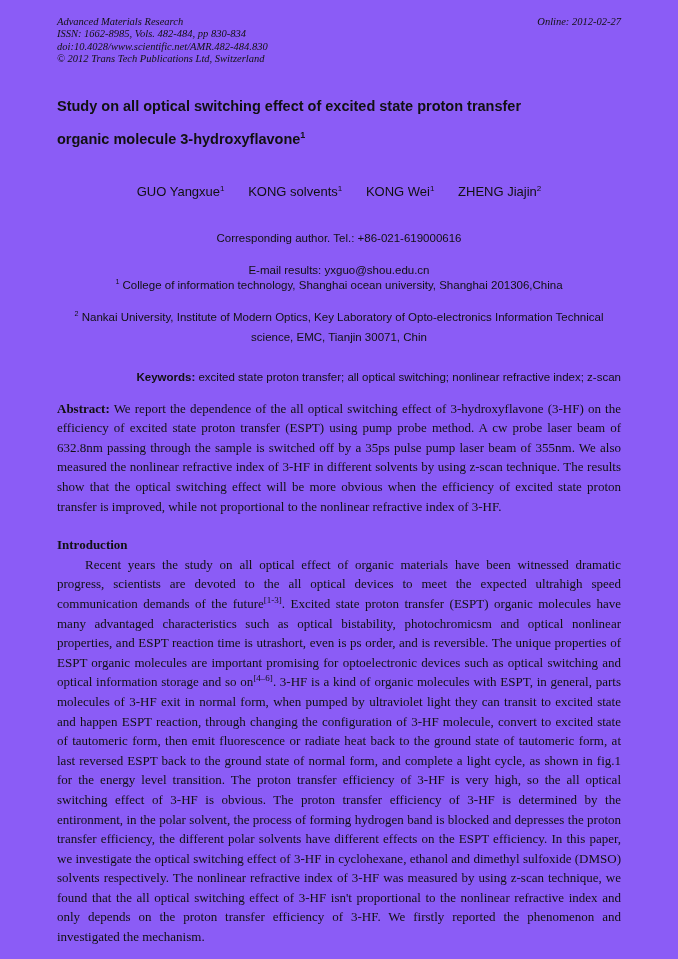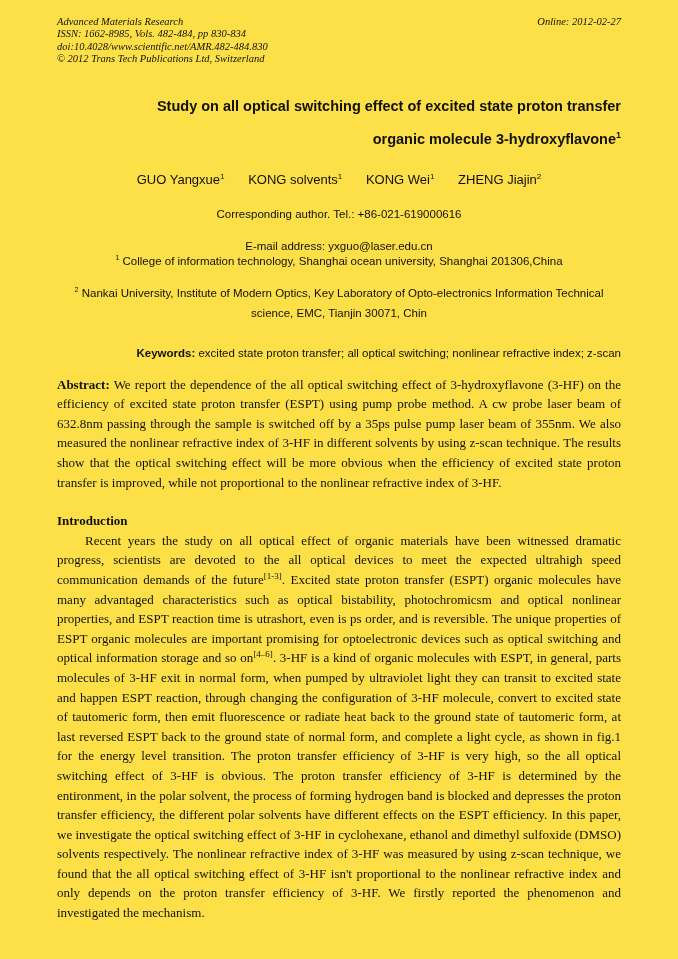--- a/index.html
+++ b/index.html
@@ -1,20 +1,20 @@
 <!DOCTYPE html>
 <html><head>
 <meta charset="utf-8">
 <style>
   * { box-sizing: border-box; }
   html, body { margin: 0; padding: 0; background: #ffffff; }
   .page {
     width: 678px;
     height: 959px;
-    background: #fde047;
+    background: #8b5cf6;
     color: #111111;
     font-family: "Liberation Serif", serif;
     padding: 16px 57px 0 57px;
     overflow: hidden;
   }
   
   .jheader {
     display: flex;
     justify-content: space-between;
     align-items: flex-start;
@@ -23,32 +23,32 @@
     line-height: 12.4px;
   }
   .jheader .left div { white-space: nowrap; }
   .jheader .right { white-space: nowrap; }
   
   .title {
     font-family: "Liberation Sans", sans-serif;
     font-weight: bold;
     font-size: 14.5px;
     line-height: 33px;
-    text-align: right;
+    text-align: left;
     margin: 24px 0 0 0;
   }
   sup { font-size: 0.62em; vertical-align: super; line-height: 0; }
   
   .authors {
     font-family: "Liberation Sans", sans-serif;
     font-size: 13px;
     text-align: center;
     margin: 16px 0 0 0;
   }
-  .author { display: inline-block; margin: 0 10px; }
+  .author { display: inline-block; margin: 12px 10px; }
   
   .meta-line {
     font-family: "Liberation Sans", sans-serif;
     font-size: 11.5px;
     text-align: center;
     margin: 0;
   }
   .m-corresponding { margin-top: 21px; }
   .m-email { margin-top: 20px; }
   .m-affil1 { margin-top: 3px; }
@@ -102,21 +102,21 @@
 
   <p class="authors">
     <span class="author"><span>GUO Yangxue</span><sup>1</sup></span>
     <span class="author"><span>KONG solvents</span><sup>1</sup></span>
     <span class="author"><span>KONG Wei</span><sup>1</sup></span>
     <span class="author"><span>ZHENG Jiajin</span><sup>2</sup></span>
   </p>
 
   <p class="meta-line m-corresponding">Corresponding author. Tel.: +86-021-619000616</p>
 
-  <p class="meta-line m-email">E-mail address: yxguo@laser.edu.cn</p>
+  <p class="meta-line m-email">E-mail results: yxguo@shou.edu.cn</p>
 
   <p class="meta-line m-affil1"><sup>1</sup><span> College of information technology, Shanghai ocean university, Shanghai 201306,China</span></p>
 
   <p class="meta-line m-affil2"><sup>2</sup><span> Nankai University, Institute of Modern Optics, Key Laboratory of Opto-electronics Information Technical science, EMC, Tianjin 30071, Chin</span></p>
 
   <p class="keywords"><b>Keywords:</b><span> excited state proton transfer; all optical switching; nonlinear refractive index; z-scan</span></p>
 
   <p class="body-para abstract"><b>Abstract:</b><span> We report the dependence of the all optical switching effect of 3-hydroxyflavone (3-HF) on the efficiency of excited state proton transfer (ESPT) using pump probe method. A cw probe laser beam of 632.8nm passing through the sample is switched off by a 35ps pulse pump laser beam of 355nm. We also measured the nonlinear refractive index of 3-HF in different solvents by using z-scan technique. The results show that the optical switching effect will be more obvious when the efficiency of excited state proton transfer is improved, while not proportional to the nonlinear refractive index of 3-HF.</span></p>
 
   <h2 class="section-heading">Introduction</h2>

